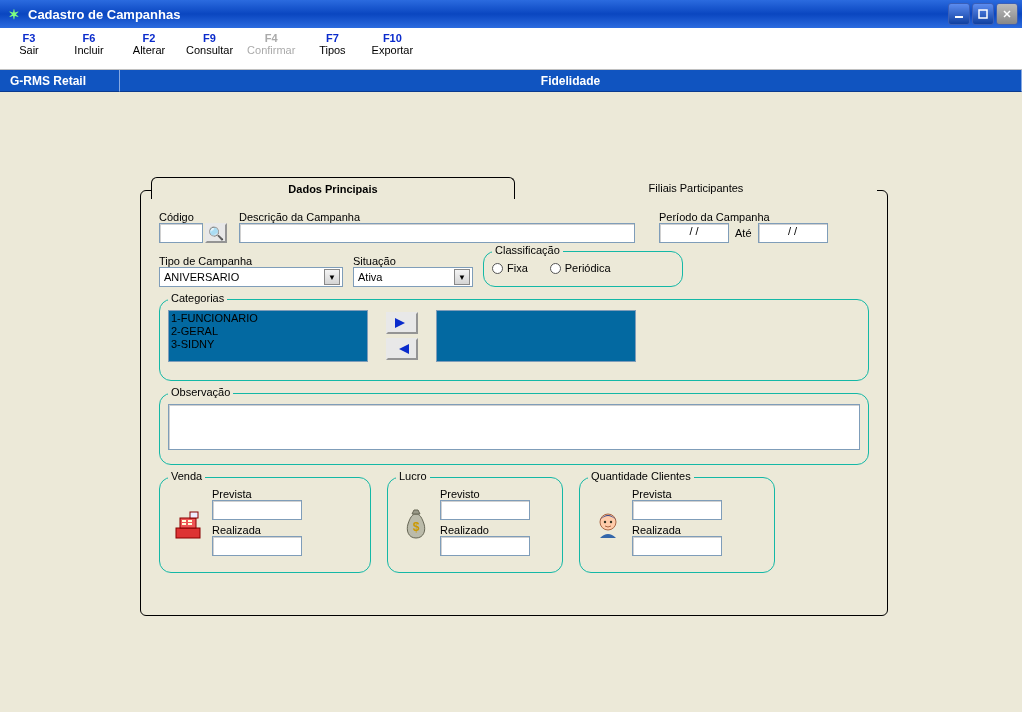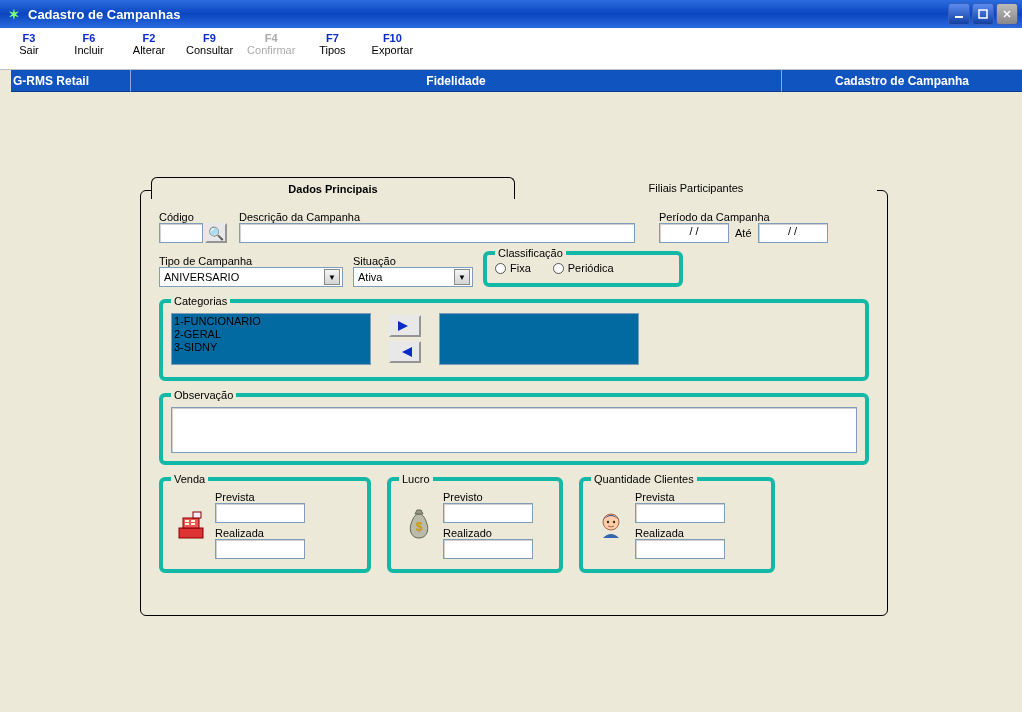--- a/index.html
+++ b/index.html
@@ -65,21 +65,21 @@
     font-weight: bold;
     font-size: 12px;
   }
   .statusband .seg {
     display: flex; align-items: center; justify-content: center;
     color: #fff;
     background: #1054c0;
     border-right: 1px solid #87a9e3;
     border-bottom: 1px solid #0b3a8e;
   }
-  .seg.left { width: 120px; justify-content: flex-start; padding-left: 2px; margin-left: 11px;}
+  .seg.left { width: 120px; justify-content: flex-start; padding-left: 10px;}
   .seg.mid { flex: 1; }
   .seg.right { width: 240px; border-right: none; }
   .workarea {
     position: relative;
     width: 1022px;
     height: calc(712px - 28px - 42px - 22px);
     background: #ece9d8;
   }
   .panel {
     position: absolute;
@@ -125,22 +125,22 @@
     padding: 0 2px 0 4px;
   }
   .combo .arrow {
     width: 16px; height: 16px;
     border: 1px solid #888;
     background: linear-gradient(#f4f4f4,#d4d4d4);
     display: inline-flex; align-items: center; justify-content: center;
     font-size: 8px;
   }
   .group {
-    border: 4px solid #14b8a6;
-    border-radius: 6px;
+    border: 1px solid #14b8a6;
+    border-radius: 12px;
     padding: 10px 8px 8px 8px;
     position: relative;
   }
   .group > .legend {
     position: absolute;
     top: -8px; left: 8px;
     background: #ece9d8;
     padding: 0 3px;
     font-size: 11px;
   }
@@ -233,21 +233,20 @@
     </div>
     <div class="toolbtn">
       <div class="fkey">F10</div>
       <div class="fname">Exportar</div>
     </div>
   </div>
 
 <div class="statusband">
   <div class="seg left">G-RMS Retail</div>
   <div class="seg mid">Fidelidade</div>
-  <div class="seg right">Cadastro de Campanha</div>
 </div>
 
 <div class="workarea">
   <div class="panel">
     <div class="tabs">
       <div class="tab active">
           <span>Dados Principais</span>
         </div>
       <div class="tab inactive">
           <span>Filiais Participantes</span>

